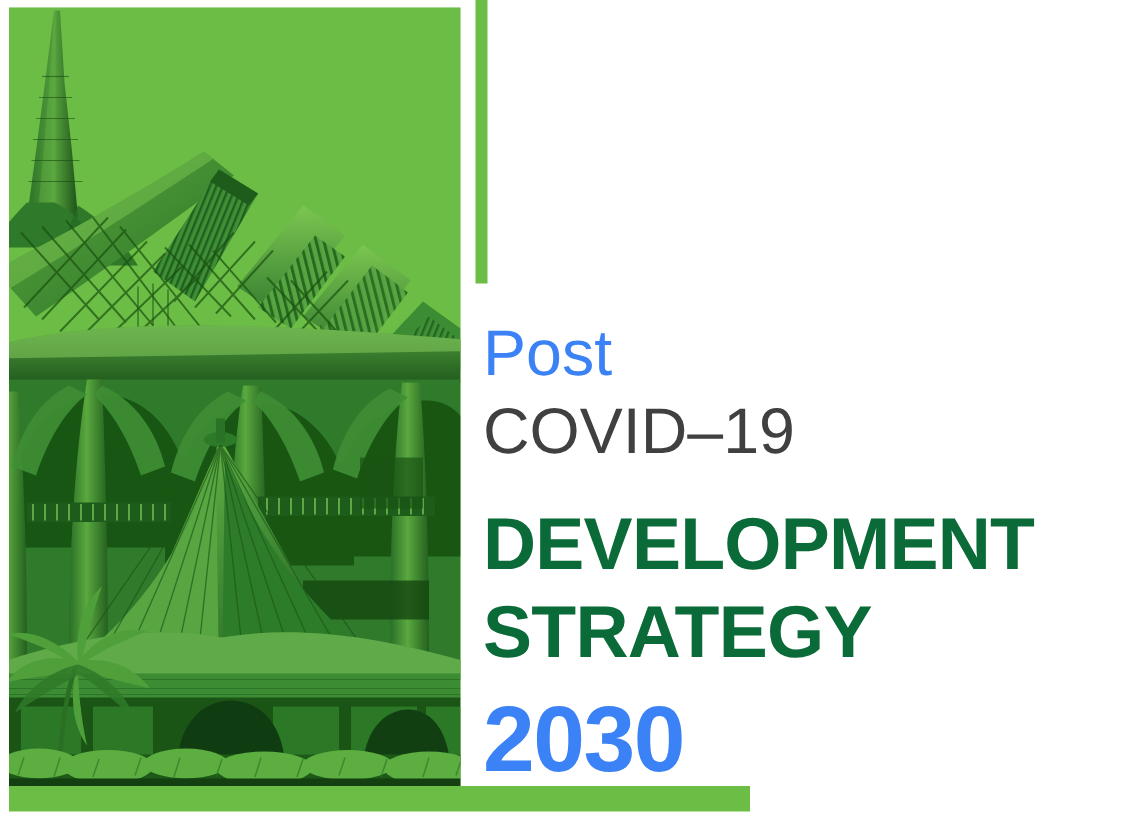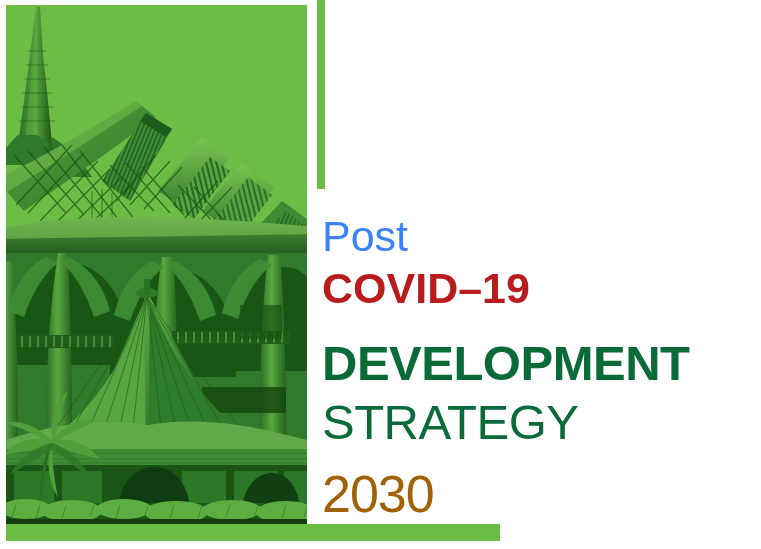--- a/index.html
+++ b/index.html
@@ -67,49 +67,49 @@
 
   .line-post {
     color: #3b82f6;
     font-size: 43px;
     line-height: 52px;
     font-weight: 400;
     letter-spacing: 0px;
     white-space: nowrap;
   }
   .line-covid {
-    color: #b91c1c;
+    color: #404040;
     font-size: 43px;
     line-height: 52px;
-    font-weight: 700;
+    font-weight: 400;
     letter-spacing: 0px;
     white-space: nowrap;
   }
   .line-dev {
     color: #0a6b38;
     font-size: 49px;
     line-height: 59px;
     font-weight: 700;
     letter-spacing: -0.5px;
     white-space: nowrap;
     margin-top: 20px;
   }
   .line-strategy {
     color: #0a6b38;
     font-size: 49px;
     line-height: 59px;
-    font-weight: 400;
+    font-weight: 700;
     letter-spacing: -0.5px;
     white-space: nowrap;
   }
   .line-year {
-    color: #a16207;
-    font-size: 52px;
+    color: #3b82f6;
+    font-size: 62px;
     line-height: 72px;
-    font-weight: 400;
+    font-weight: 700;
     letter-spacing: -1px;
     white-space: nowrap;
     margin-top: 6px;
   }
 </style>
 </head>
 <body>
 
 <div class="cover">
 

